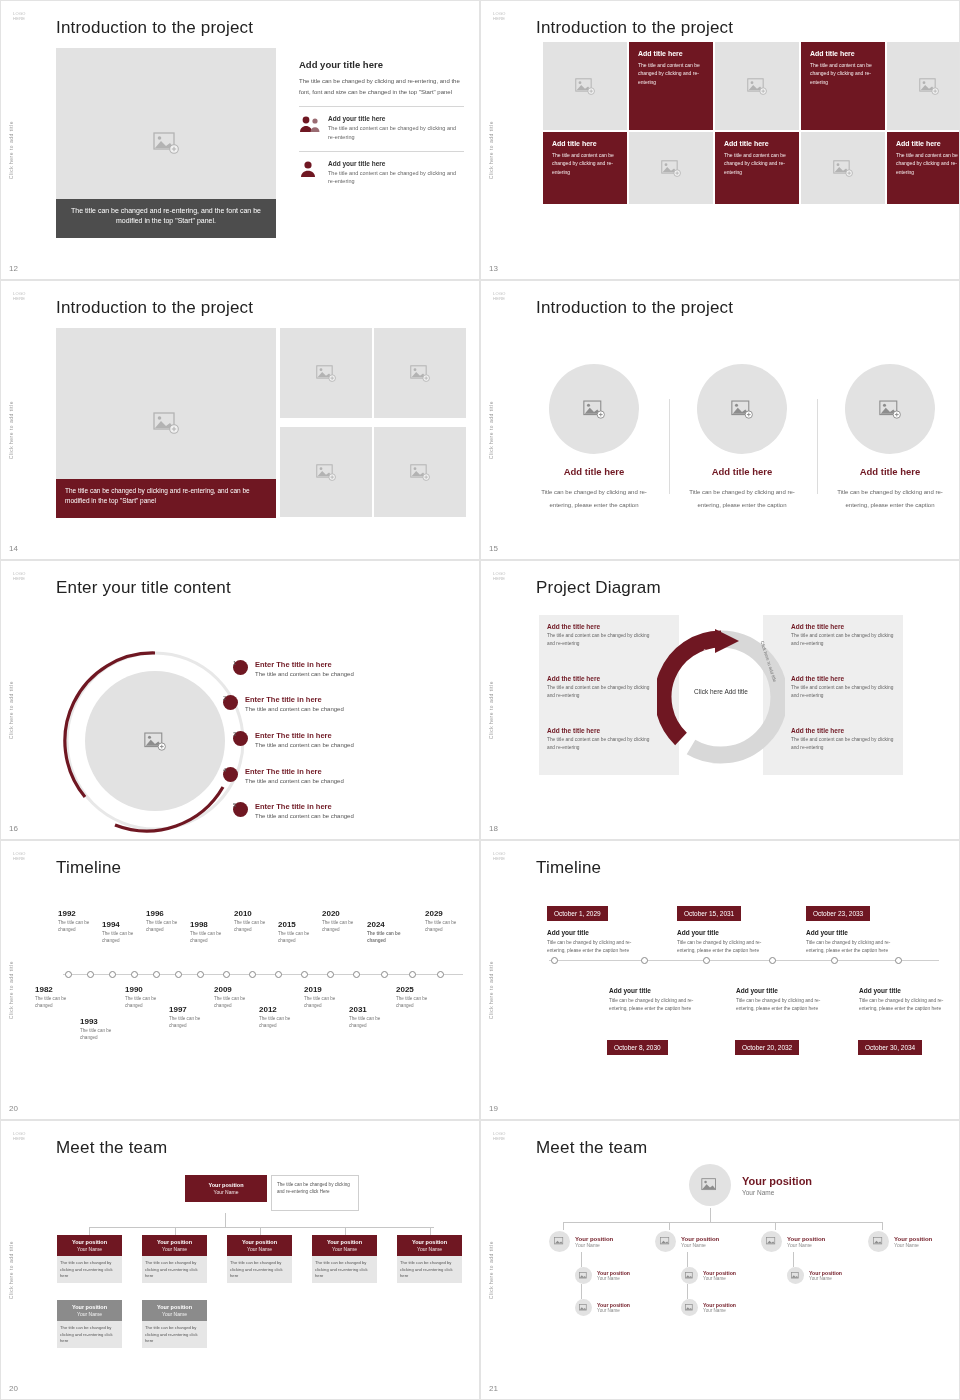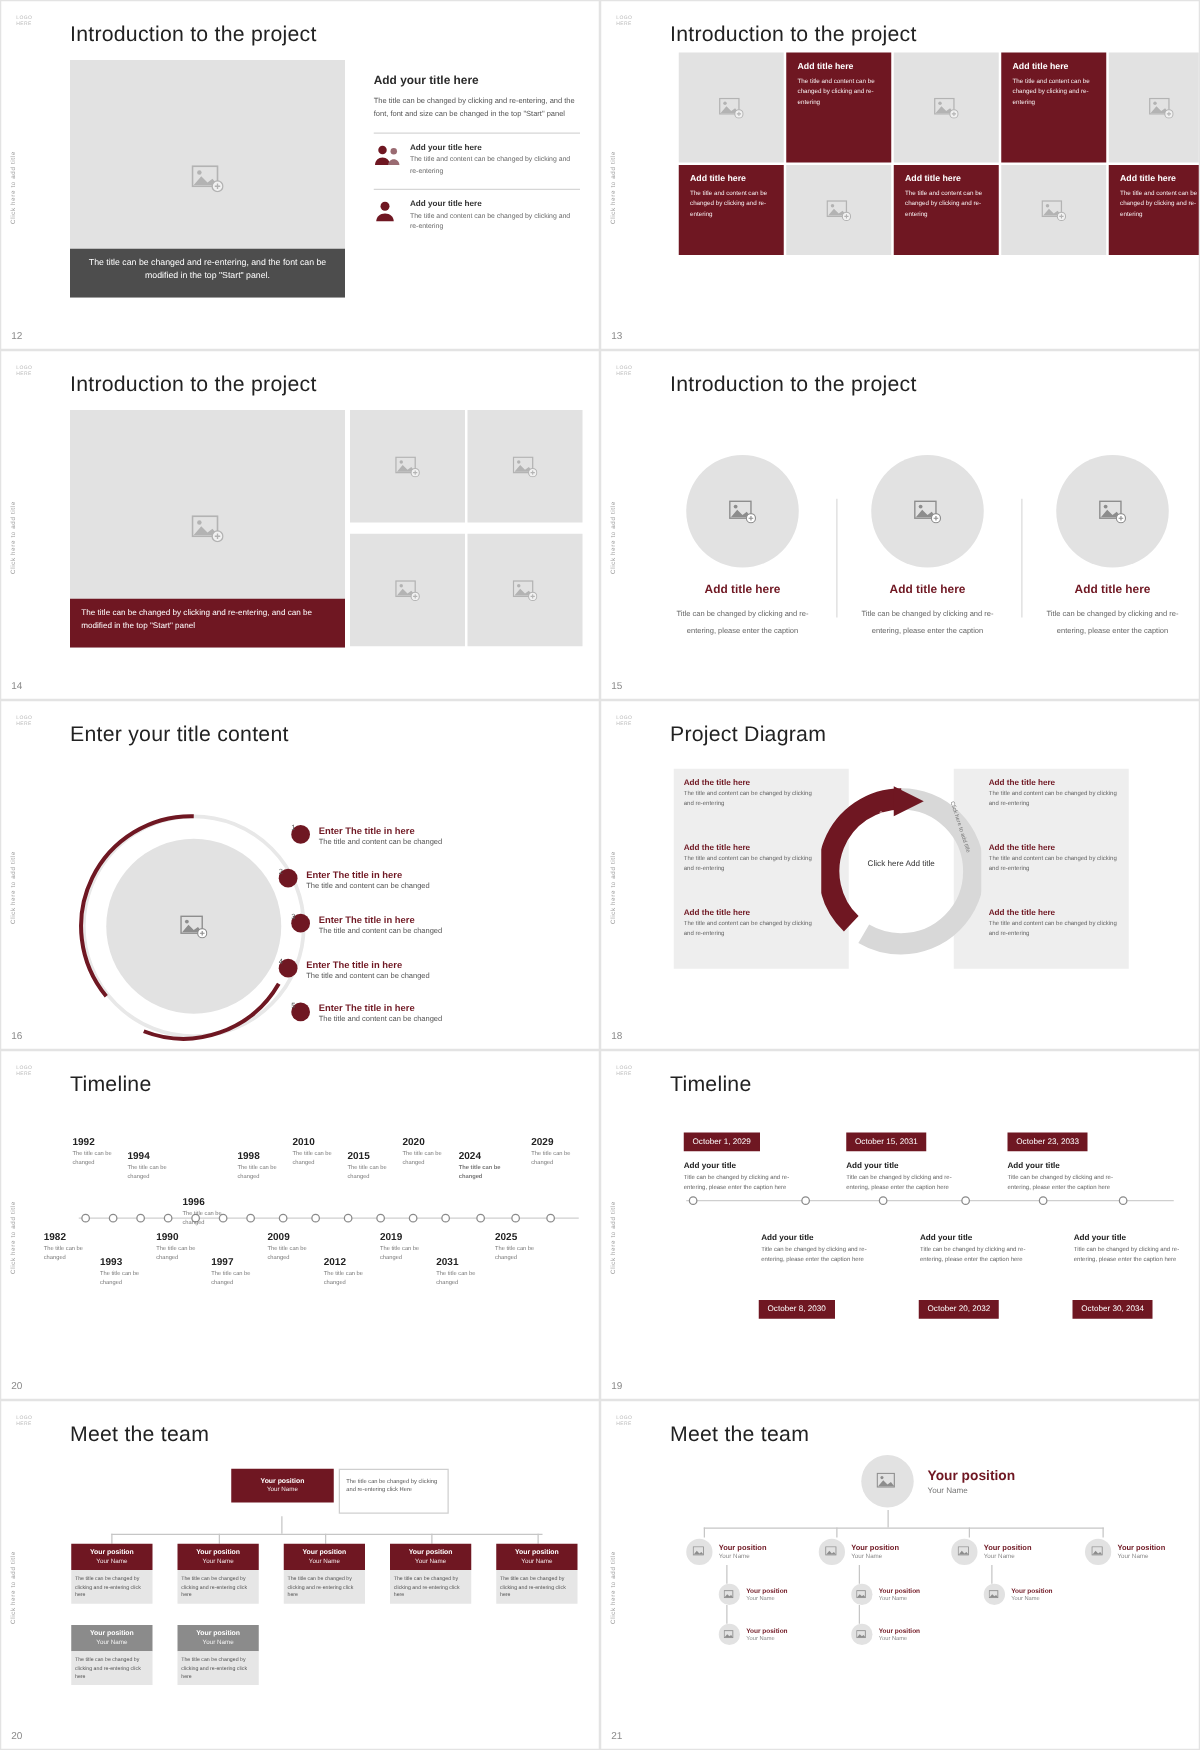--- a/index.html
+++ b/index.html
@@ -503,21 +503,21 @@
     <div class="tl-dot" style="left:436px;top:130px;"></div>
 
     <div class="tl-lbl" style="left:57px;top:68px;">
         <b>1992</b>
         <span>The title can be changed</span>
       </div>
     <div class="tl-lbl" style="left:101px;top:79px;">
         <b>1994</b>
         <span>The title can be changed</span>
       </div>
-    <div class="tl-lbl" style="left:145px;top:68px;margin-top:48px;">
+    <div class="tl-lbl" style="left:145px;top:68px;">
         <b>1996</b>
         <span>The title can be changed</span>
       </div>
     <div class="tl-lbl" style="left:189px;top:79px;">
         <b>1998</b>
         <span>The title can be changed</span>
       </div>
     <div class="tl-lbl" style="left:233px;top:68px;">
         <b>2010</b>
         <span>The title can be changed</span>
@@ -536,21 +536,21 @@
       </div>
     <div class="tl-lbl" style="left:424px;top:68px;">
         <b>2029</b>
         <span>The title can be changed</span>
       </div>
 
     <div class="tl-lbl" style="left:34px;top:144px;">
         <b>1982</b>
         <span>The title can be changed</span>
       </div>
-    <div class="tl-lbl" style="left:79px;top:164px;">
+    <div class="tl-lbl" style="left:79px;top:176px;">
         <b>1993</b>
         <span>The title can be changed</span>
       </div>
     <div class="tl-lbl" style="left:124px;top:144px;">
         <b>1990</b>
         <span>The title can be changed</span>
       </div>
     <div class="tl-lbl" style="left:168px;top:164px;">
         <b>1997</b>
         <span>The title can be changed</span>

